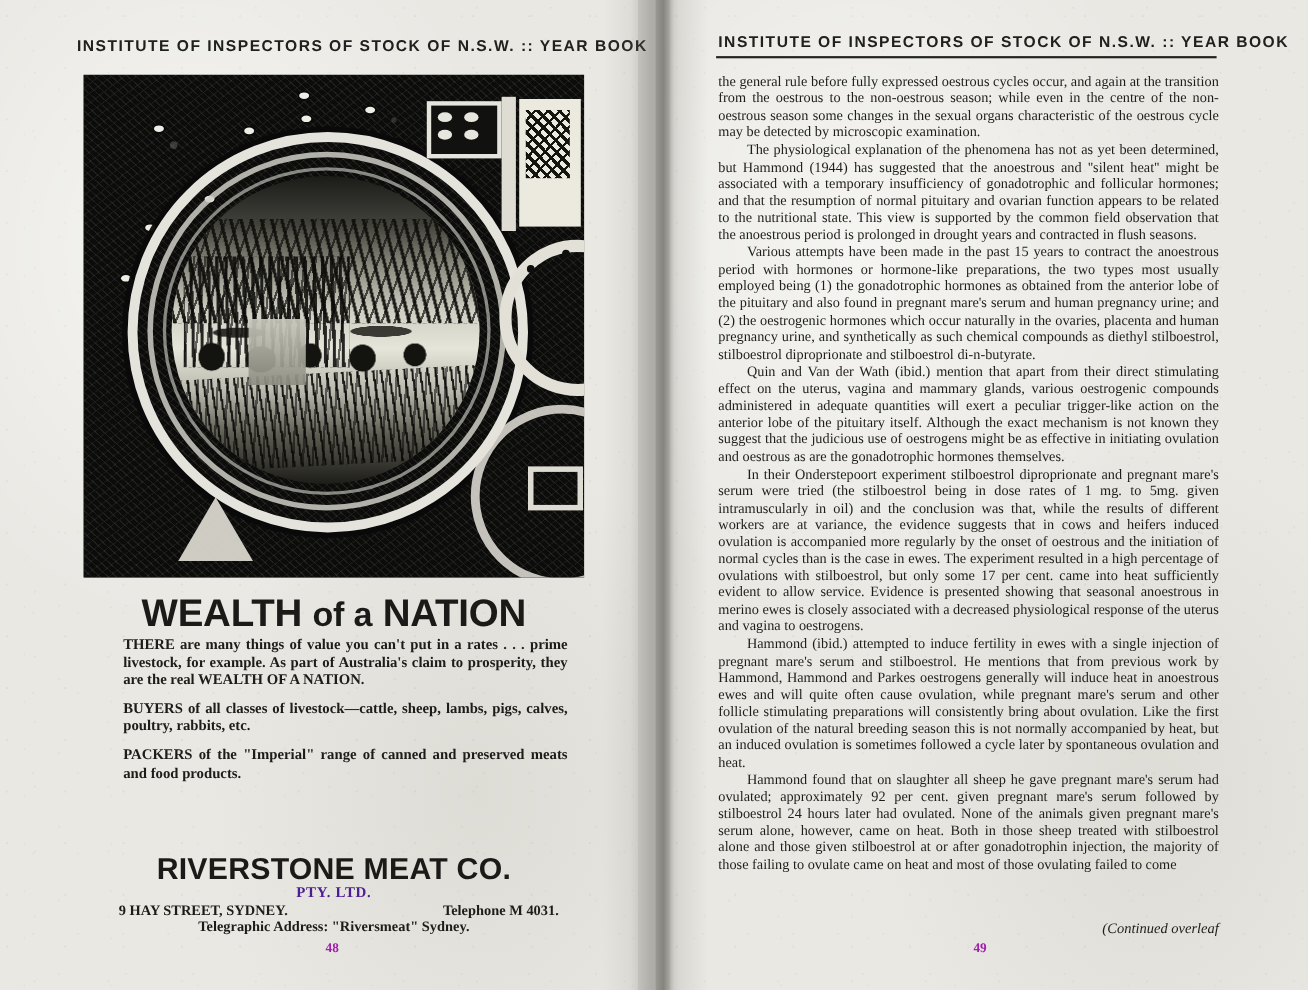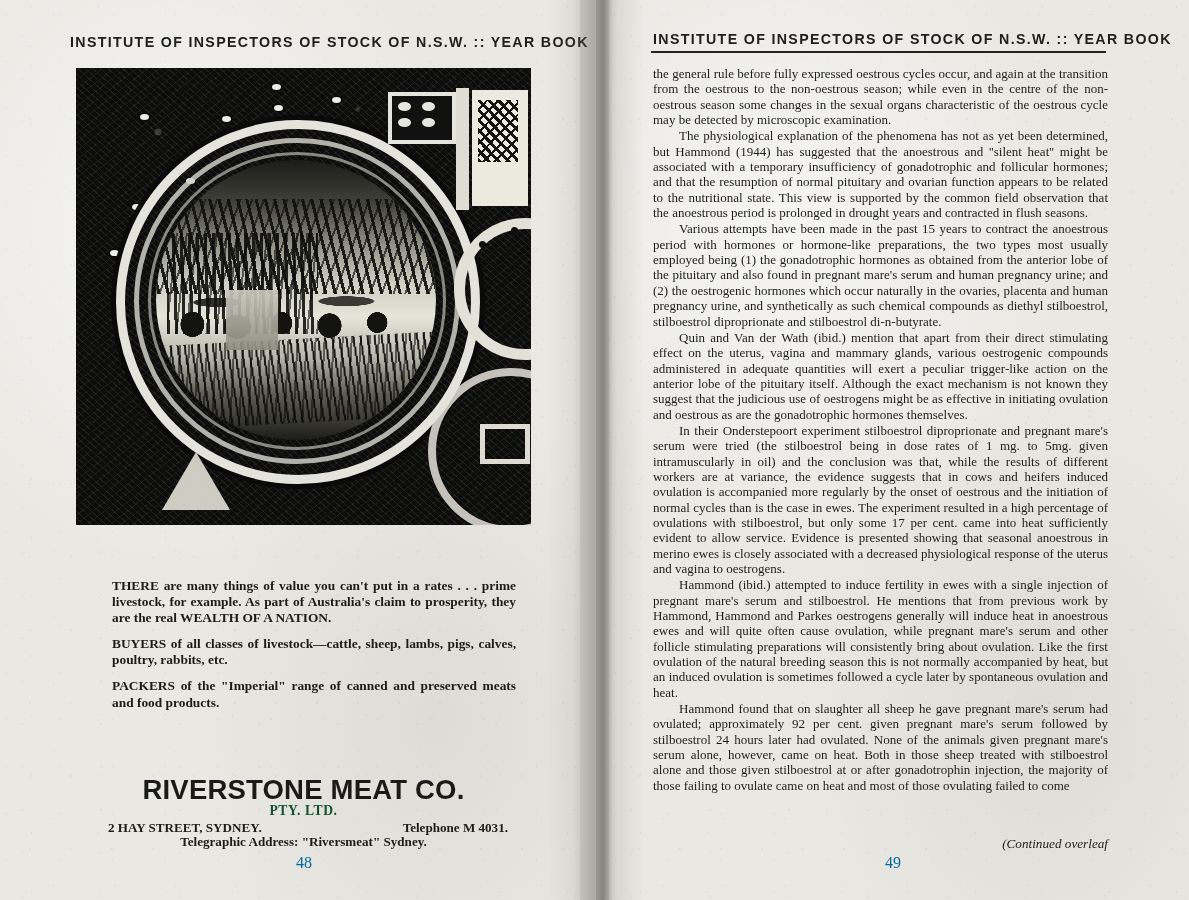--- a/index.html
+++ b/index.html
@@ -345,21 +345,21 @@
   .ad-pty {
     position: absolute;
     left: 76px;
     top: 803px;
     width: 455px;
     text-align: center;
     font-family: "Liberation Serif", serif;
     font-weight: bold;
     font-size: 13.6px;
     letter-spacing: 0.6px;
-    color: #14532d;
+    color: #4c1d95;
   }
   .ad-contact-row {
     position: absolute;
     left: 108px;
     top: 820px;
     width: 400px;
     display: flex;
     justify-content: space-between;
     font-family: "Liberation Serif", serif;
     font-weight: bold;
@@ -402,23 +402,23 @@
     font-family: "Liberation Serif", serif;
     font-style: italic;
     font-size: 13.2px;
     color: #1d1d1a;
   }
 
   
   .folio {
     position: absolute;
     font-family: "Liberation Serif", serif;
-    font-weight: normal;
-    font-size: 16px;
-    color: #0369a1;
+    font-weight: bold;
+    font-size: 12px;
+    color: #a21caf;
   }
   .folio-left  { left: 296px; top: 854px; }
   .folio-right { left: 873px; top: 854px; margin-left: 12px; }
 </style>
 </head>
 <body>
 
 <div id="page">
 
   <div class="sheet sheet-left">
@@ -465,32 +465,33 @@
       <i style="left:14px;  top:12px;"></i>
       <i style="left:46px;  top:-2px;"></i>
 
     </div>
     <div class="ill-geo-arc"></div>
     <div class="ill-geo-rect"></div>
     <div class="ill-geo-tri"></div>
     <div class="ill-lightpatch"></div>
   </div>
 
+  <div class="ad-headline"><span>WEALTH </span><span class="lower">of a</span><span> NATION</span></div>
 
   <div class="ad-body">
     <p>THERE are many things of value you can't put in a rates . . . prime livestock, for example.  As part of Australia's claim to prosperity, they are the real WEALTH OF A NATION.</p>
     <p>BUYERS of all classes of livestock—cattle, sheep, lambs, pigs, calves, poultry, rabbits, etc.</p>
     <p>PACKERS of the "Imperial" range of canned and preserved meats and food products.</p>
   </div>
 
   <div class="ad-company">RIVERSTONE MEAT CO.</div>
   <div class="ad-pty">PTY. LTD.</div>
 
   <div class="ad-contact-row">
-    <span>2 HAY STREET, SYDNEY.</span>
+    <span>9 HAY STREET, SYDNEY.</span>
     <span>Telephone M 4031.</span>
   </div>
   <div class="ad-telegraph">Telegraphic Address: "Riversmeat" Sydney.</div>
 
   <div class="folio folio-left">48</div>
 
   <div class="sheet sheet-right">
     <div class="speckle"></div>
   </div>
 

